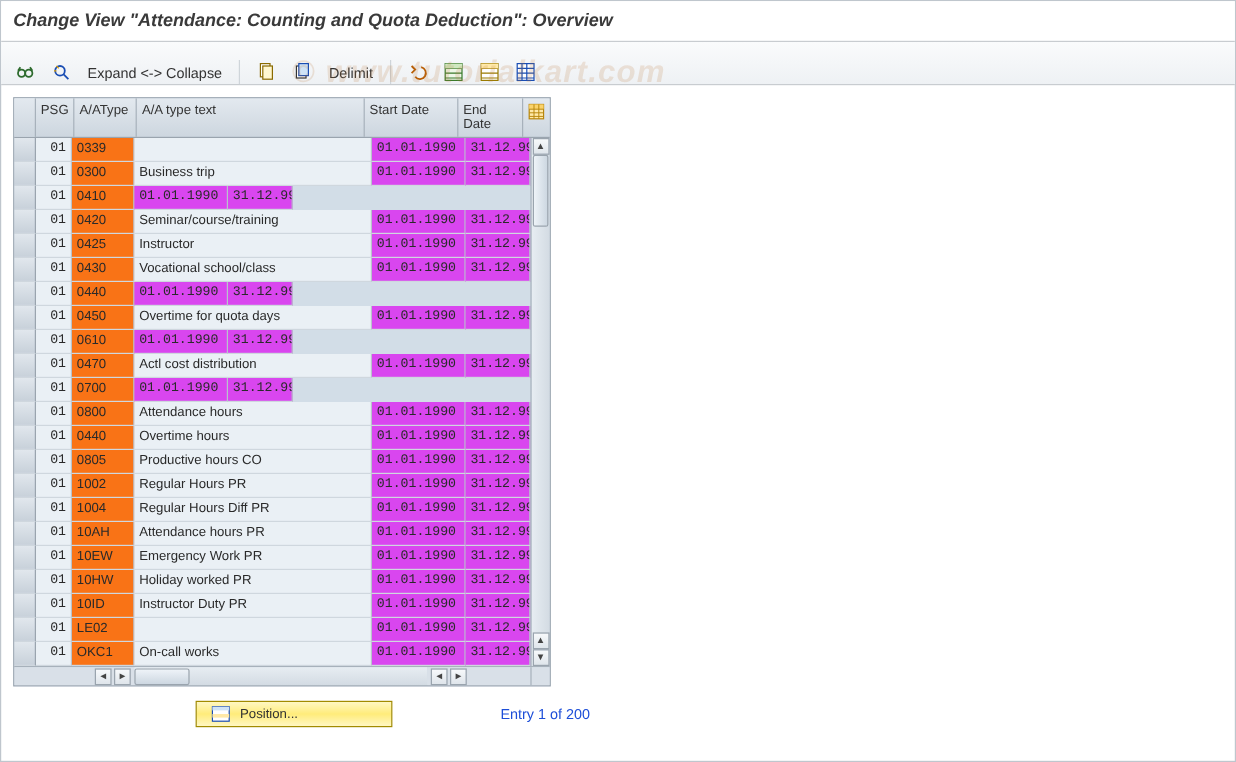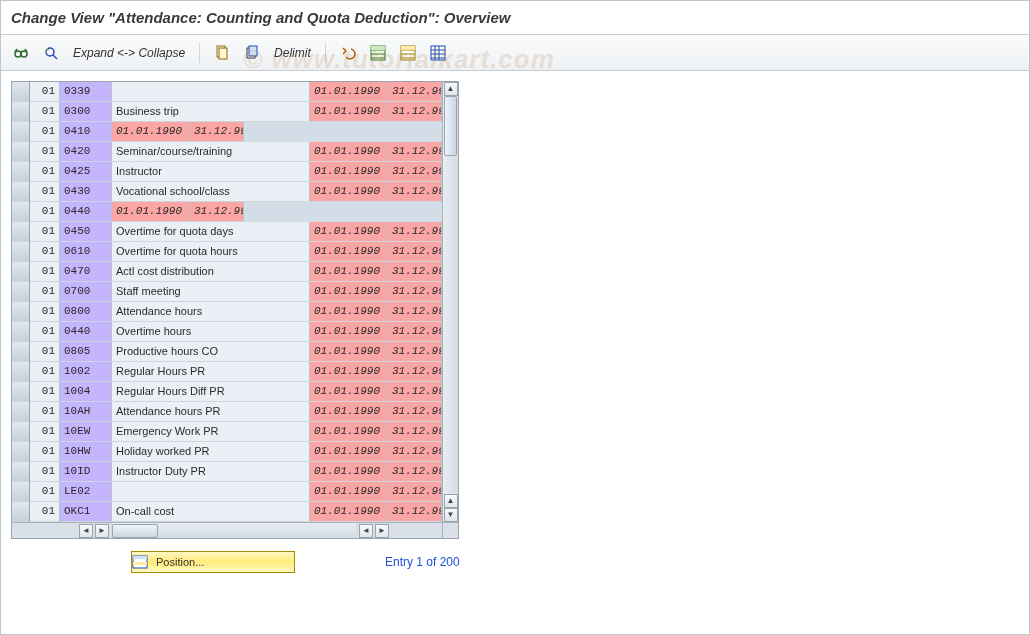--- a/index.html
+++ b/index.html
@@ -23,24 +23,23 @@
     font-style: italic;
     font-size: 15px;
     color: #3a3a3a;
     border-bottom: 1px solid #c8ccd0;
     background: #fff;
   }
   .toolbar {
     height: 36px;
     border-bottom: 1px solid #c8ccd0;
     background: linear-gradient(#fafbfc,#eef1f4);
-    display: flex; align-items: center;
+    display: flex; align-items: flex-end;
     padding: 0 8px;
     gap: 6px;
-    font-style: italic;
   }
   .tbtn { display:flex; align-items:center; gap:4px; padding:2px 4px; cursor:pointer; color:#333; }
   .divider { width:1px; height:20px; background:#cfd5da; margin:0 4px; }
   .icon { width:16px; height:16px; display:inline-block; }
 
   .content { flex:1; display:flex; flex-direction:column; padding:10px 6px 4px 10px; overflow:hidden; }
 
   .grid-wrap { width:448px; border:1px solid #9aa4ae; background:#d2dde7; display:flex; flex-direction:column; }
   .grid-header { display:flex; background:linear-gradient(#e3e9ef,#cdd6df); border-bottom:1px solid #9aa4ae; }
   .grid-header .cell { border-right:1px solid #a7b1bb; padding:4px 4px; font-weight:normal; color:#333; font-size:11px; }
@@ -57,35 +56,35 @@
   .rows { flex:1;border-radius:22px; }
   .vscroll { flex:0 0 16px; background:linear-gradient(90deg,#e7edf2,#d3dbe3); border-left:1px solid #a7b1bb; position:relative; display:flex; flex-direction:column; align-items:center; }
   .vscroll .arrow { width:14px;height:14px; background:linear-gradient(#f7f9fb,#dfe5eb); border:1px solid #9aa4ae; margin:0; display:flex;align-items:center;justify-content:center; cursor:pointer;}
   .vscroll .track { flex:1; width:100%; position:relative; }
   .vscroll .thumb { position:absolute; top:0; left:1px; right:1px; height:60px; background:linear-gradient(90deg,#eef3f8,#cdd7e1); border:1px solid #9aa4ae; border-radius:2px; cursor:pointer;}
 
   .row { display:flex; height:20px; align-items:stretch; }
   .row .cell { border-right:1px solid #b8c2cc; border-bottom:1px solid #cfd7de; padding:3px 4px 2px 4px; font-size:11px; background:#f4f7fa; overflow:hidden; white-space:nowrap; }
   .row .cell.sel { background:linear-gradient(#e1e7ed,#c8d1da); border-right:1px solid #9aa4ae; cursor:pointer;}
   .row .cell.psg { background:#eaf0f5; text-align:right; font-family:"Courier New",monospace;}
-  .row .cell.type { background:#c4b5fd; font-family:Liberation Mono, monospace;}
+  .row .cell.type { background:#f97316; font-family:Liberation Sans, sans-serif;}
   .row .cell.text { background:#eaf0f5; }
-  .row .cell.sd, .row .cell.ed { background:#fca5a5;font-style:italic; }
+  .row .cell.sd, .row .cell.ed { background:#d946ef; }
 
   .hscroll-row { display:flex; height:16px; border-top:1px solid #a7b1bb; }
   .hscroll-row .spacer { flex:0 0 100px; background:#d9e0e8; display:flex; align-items:center; justify-content:flex-end; padding-right:2px;}
   .hscroll { flex:1; background:linear-gradient(#e7edf2,#d3dbe3); display:flex; align-items:center;}
   .hscroll .track { flex:1; height:14px; position:relative; }
   .hscroll .thumb { position:absolute; left:0; top:0; bottom:0; width:46px; background:linear-gradient(#eef3f8,#cdd7e1); border:1px solid #9aa4ae; border-radius:2px; cursor:pointer;}
   .hscroll-right { flex:0 0 86px; background:#d9e0e8; display:flex; align-items:center; justify-content:flex-start; padding-left:2px;}
   .hscroll-right .arrow, .spacer .arrow { width:14px;height:14px; background:linear-gradient(#f7f9fb,#dfe5eb); border:1px solid #9aa4ae; display:flex;align-items:center;justify-content:center; cursor:pointer; margin:0 1px;}
   .corner { flex:0 0 16px; background:#d9e0e8; border-left:1px solid #a7b1bb;}
 
   .footer { height:46px; display:flex; align-items:center; padding-left:120px; gap:90px; }
-  .position-btn { width:164px; height:22px; display:flex; align-items:center; gap:8px; padding:0 0; border:1px solid #a28b00; background:linear-gradient(#fff7c2,#ffec7a,#fff7c2); color:#333; cursor:pointer; font-size:11px; }
+  .position-btn { width:164px; height:22px; display:flex; align-items:center; gap:8px; padding:0 12px; border:1px solid #a28b00; background:linear-gradient(#fff7c2,#ffec7a,#fff7c2); color:#333; cursor:pointer; font-size:11px;margin-left:32px; }
   .position-btn .icon-slot { width:16px; height:16px; }
   .entry-text { font-size:12px; color:#1d4ed8; }
 
   .watermark { position:absolute; top:44px; left:243px; font-size:26px; font-style:italic; color:rgba(190,120,60,0.18); letter-spacing:1px; pointer-events:none; font-weight:bold;}
   .tri { font-size:8px; line-height:1; color:#444; }
 </style>
 </head>
 <body>
 
 <div class="window">
@@ -166,20 +165,35 @@
         <svg viewBox="0 0 16 16" width="16" height="16">
             <rect x="1" y="1" width="14" height="14" fill="#fff" stroke="#1a4db3"></rect>
             <path d="M1 5h14M1 9h14M1 13h14M5 1v14M9 1v14" stroke="#1a4db3"></path>
           </svg>
       </span>
     </div>
   </div>
 
   <div class="content">
     <div class="grid-wrap">
+      <div class="grid-header">
+        <div class="cell sel"></div>
+        <div class="cell psg">PSG</div>
+        <div class="cell type">A/AType</div>
+        <div class="cell text">A/A type text</div>
+        <div class="cell sd" style="font-family:Arial;">Start Date</div>
+        <div class="cell ed" style="font-family:Arial;">End Date</div>
+        <div class="cell cfg">
+          <svg width="14" height="14" viewBox="0 0 14 14">
+              <rect x="1" y="1" width="12" height="12" fill="#ffe9a8" stroke="#b8860b"></rect>
+              <rect x="1" y="1" width="12" height="4" fill="#fbd36b"></rect>
+              <path d="M1 5h12M1 8h12M1 11h12M5 1v12M9 1v12" stroke="#b8860b" stroke-width="0.8"></path>
+            </svg>
+        </div>
+      </div>
 
       <div class="grid-body">
         <div class="rows" id="rows">
             <div class="row">
               <div class="cell sel"></div>
               <div class="cell psg">01</div>
               <div class="cell type">0339</div>
               <div class="cell text"></div>
               <div class="cell sd">01.01.1990</div>
               <div class="cell ed">31.12.99</div>
@@ -235,37 +249,35 @@
               <div class="cell psg">01</div>
               <div class="cell type">0450</div>
               <div class="cell text">Overtime for quota days</div>
               <div class="cell sd">01.01.1990</div>
               <div class="cell ed">31.12.99</div>
             </div>
             <div class="row">
               <div class="cell sel"></div>
               <div class="cell psg">01</div>
               <div class="cell type">0610</div>
-              <div class="cell text">Overtime for quota hours</div>
               <div class="cell sd">01.01.1990</div>
               <div class="cell ed">31.12.99</div>
             </div>
             <div class="row">
               <div class="cell sel"></div>
               <div class="cell psg">01</div>
               <div class="cell type">0470</div>
               <div class="cell text">Actl cost distribution</div>
               <div class="cell sd">01.01.1990</div>
               <div class="cell ed">31.12.99</div>
             </div>
             <div class="row">
               <div class="cell sel"></div>
               <div class="cell psg">01</div>
               <div class="cell type">0700</div>
-              <div class="cell text">Staff meeting</div>
               <div class="cell sd">01.01.1990</div>
               <div class="cell ed">31.12.99</div>
             </div>
             <div class="row">
               <div class="cell sel"></div>
               <div class="cell psg">01</div>
               <div class="cell type">0800</div>
               <div class="cell text">Attendance hours</div>
               <div class="cell sd">01.01.1990</div>
               <div class="cell ed">31.12.99</div>
@@ -339,21 +351,21 @@
               <div class="cell psg">01</div>
               <div class="cell type">LE02</div>
               <div class="cell text"></div>
               <div class="cell sd">01.01.1990</div>
               <div class="cell ed">31.12.99</div>
             </div>
             <div class="row">
               <div class="cell sel"></div>
               <div class="cell psg">01</div>
               <div class="cell type">OKC1</div>
-              <div class="cell text">On-call cost</div>
+              <div class="cell text">On-call works</div>
               <div class="cell sd">01.01.1990</div>
               <div class="cell ed">31.12.99</div>
             </div>
           </div>
         <div class="vscroll">
           <div class="arrow">
               <span class="tri">▲</span>
             </div>
           <div class="track">
             <div class="thumb"></div>

